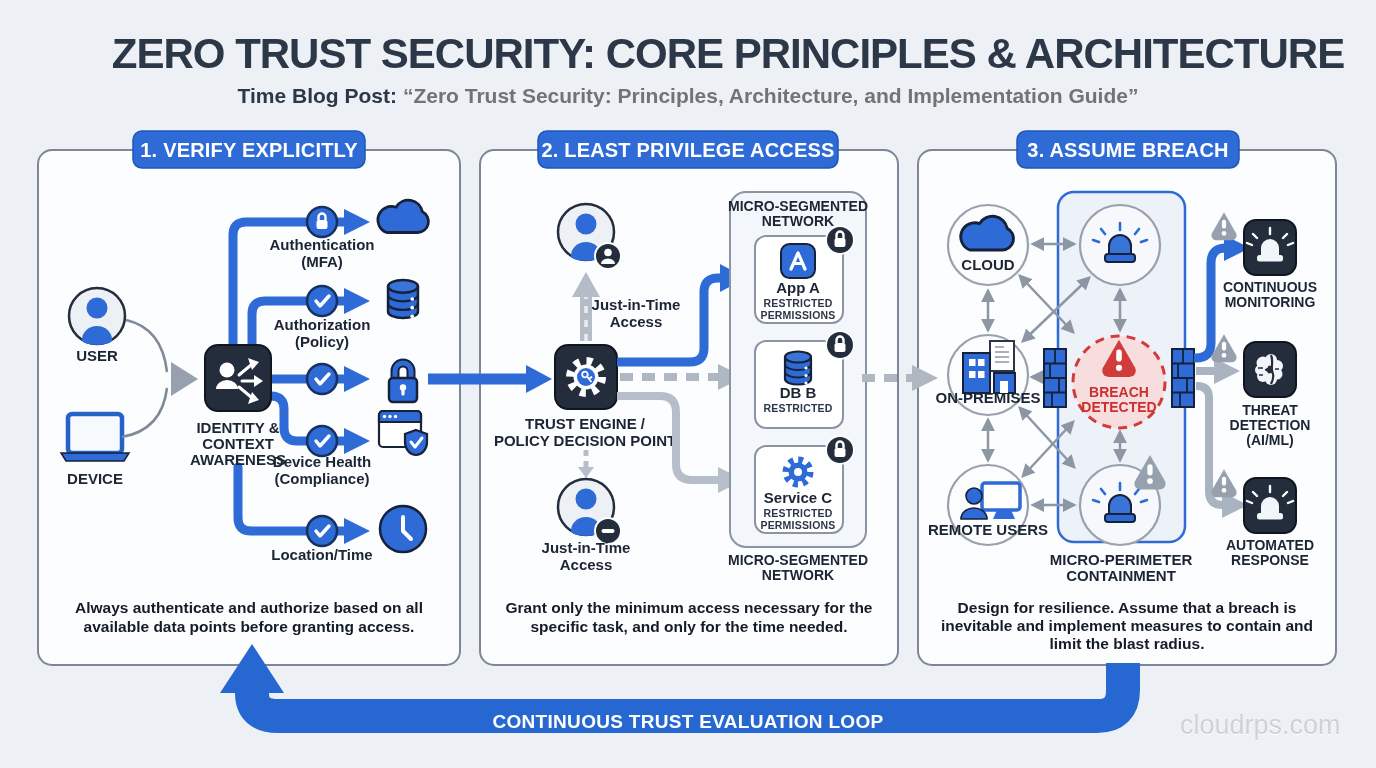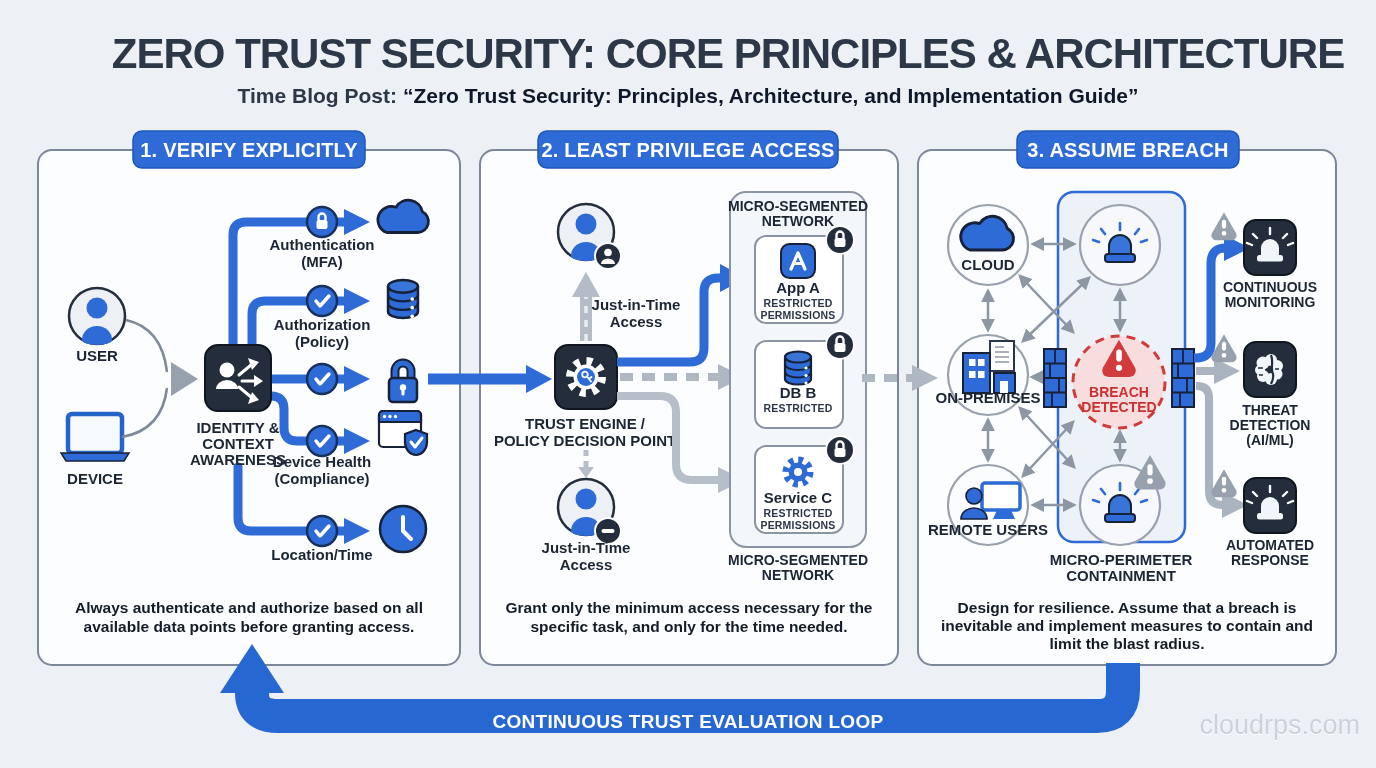--- a/index.html
+++ b/index.html
@@ -10,23 +10,23 @@
   }
   .stage{position:absolute;inset:0;}
   .title{
     position:absolute;top:30px;left:0;width:1376px;text-align:center;
     font-size:42px;font-weight:800;letter-spacing:-1px;color:#2c3747;padding-left:40px;
   }
   .subtitle{
     position:absolute;top:84px;left:0;width:1376px;text-align:center;
     font-size:21px;font-weight:600;color:#2c3747;
   }
-  .subtitle .link{color:#0f172a;}
+  .subtitle .link{color:#737373;}
   .watermark{
-    position:absolute;top:710px;left:1180px;width:180px;text-align:right;
+    position:absolute;top:710px;left:1180px;width:180px;text-align:left;
     font-size:27px;font-weight:500;color:#cdd1d9;
     text-shadow:0 1px 0 #ffffff;
   }
   svg text{font-family:"Liberation Sans", sans-serif;}
   .lbl{font-weight:700;fill:#1b2534;font-size:15px;}
   .lbl-sm{font-weight:700;fill:#2b3648;font-size:10.5px;letter-spacing:.2px;}
   .lbl-med{font-weight:700;fill:#1b2534;font-size:14px;}
   .cap{font-weight:600;fill:#141c28;font-size:15.5px;}
   .hdr{font-weight:800;fill:#ffffff;font-size:20px;letter-spacing:.2px;}
   .red{fill:#c9302f;}

